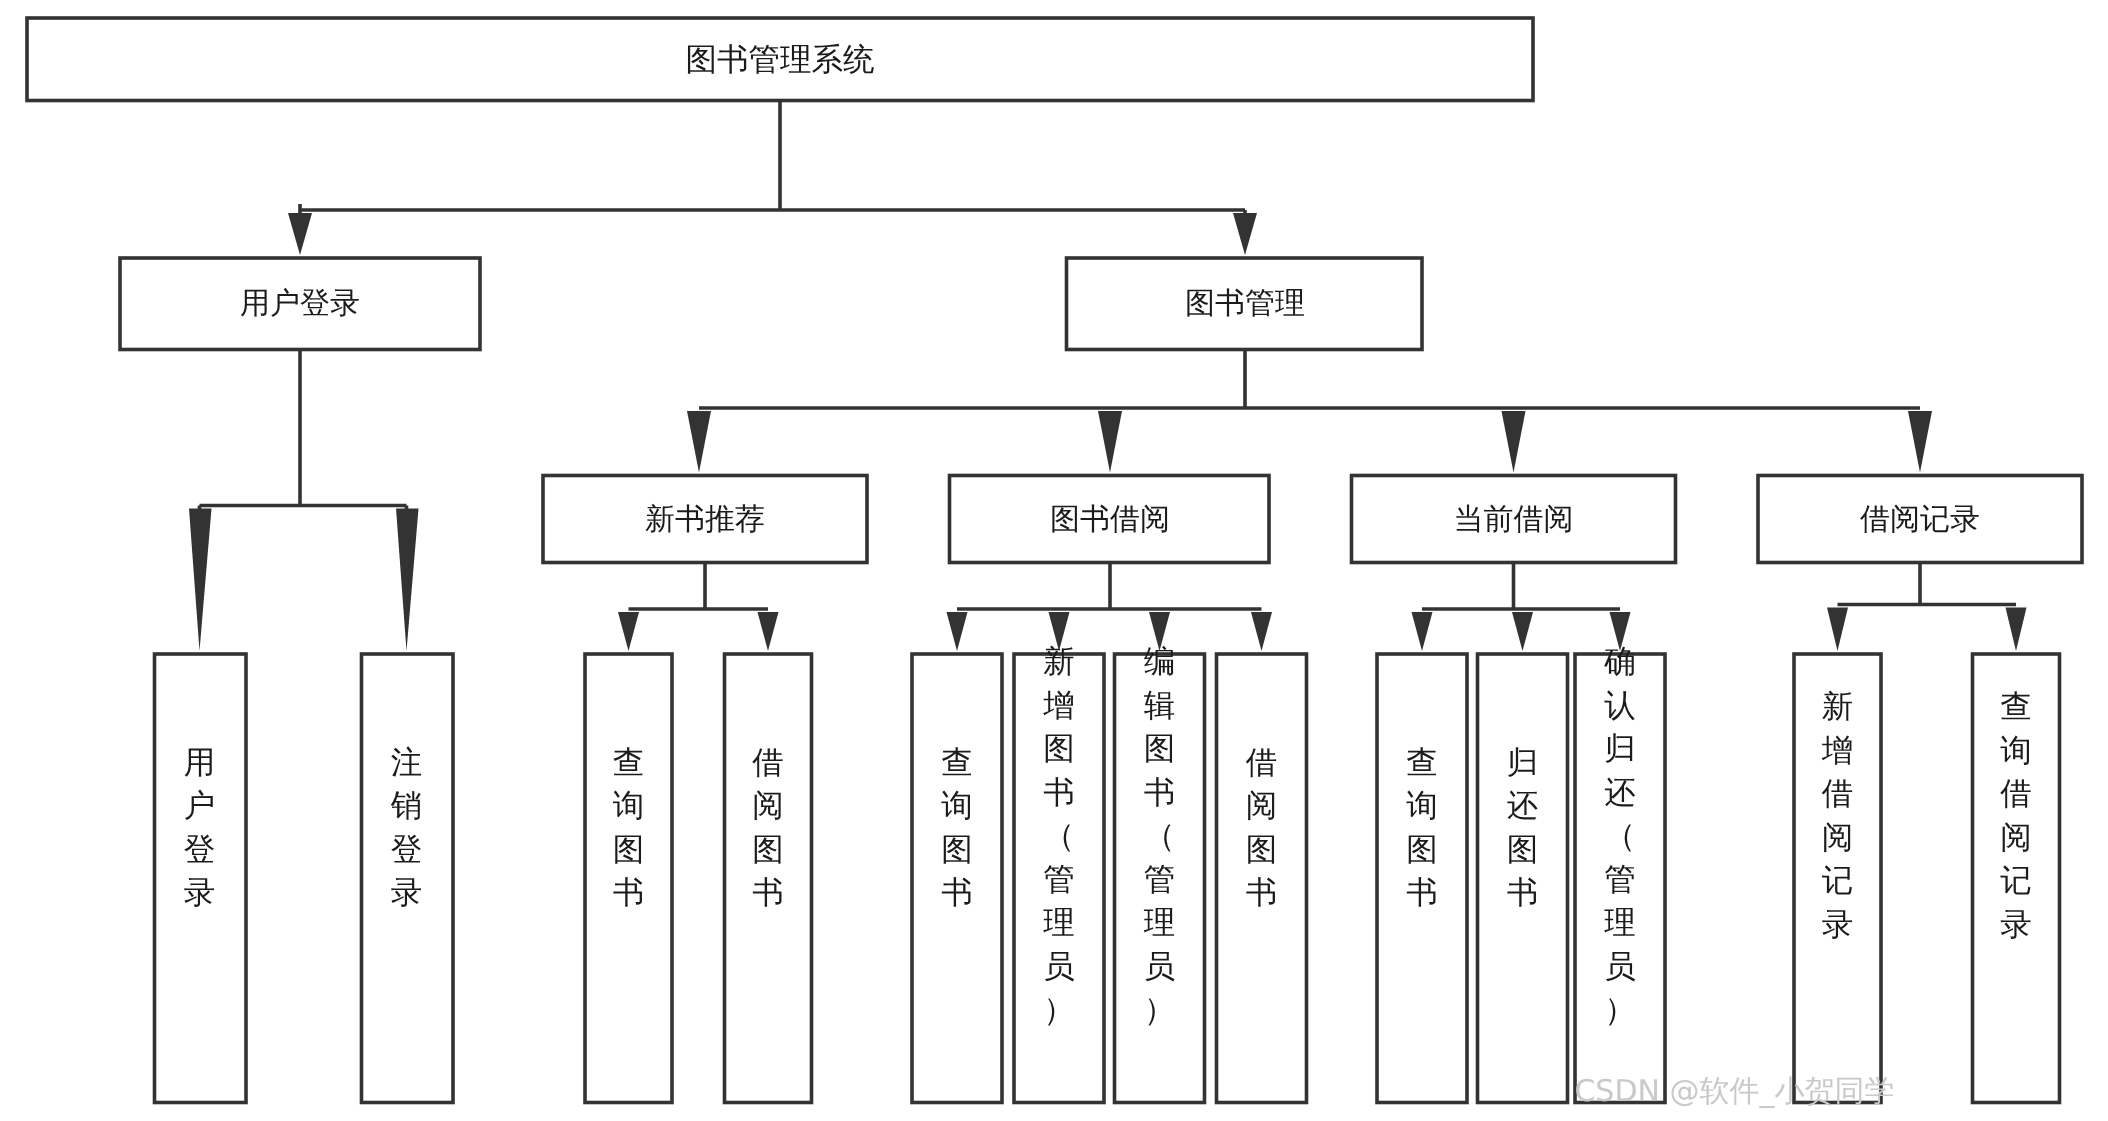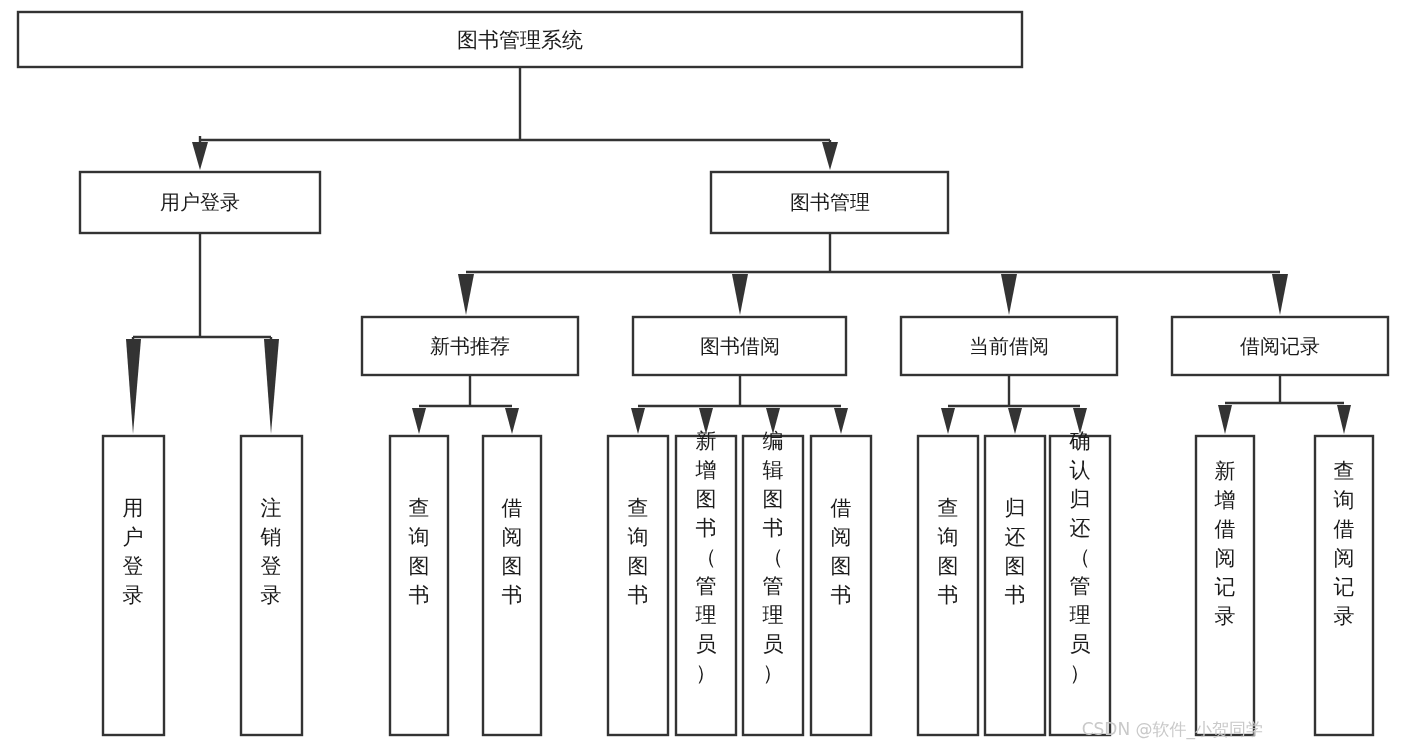--- a/index.html
+++ b/index.html
@@ -53,21 +53,21 @@
   }
   .arrow-head {
     fill: #333333;
     stroke: none;
   }
   .watermark {
     position: absolute;
     right: 8px;
     bottom: 6px;
     font-family: "DejaVu Sans", "Liberation Sans", sans-serif;
-    font-size: 17px;
+    font-size: 20px;
     color: #c9c9c9;
     white-space: nowrap;
     pointer-events: none;
     user-select: none;
   }
 </style>
 </head>
 <body>
 
 <div id="diagram-root">

